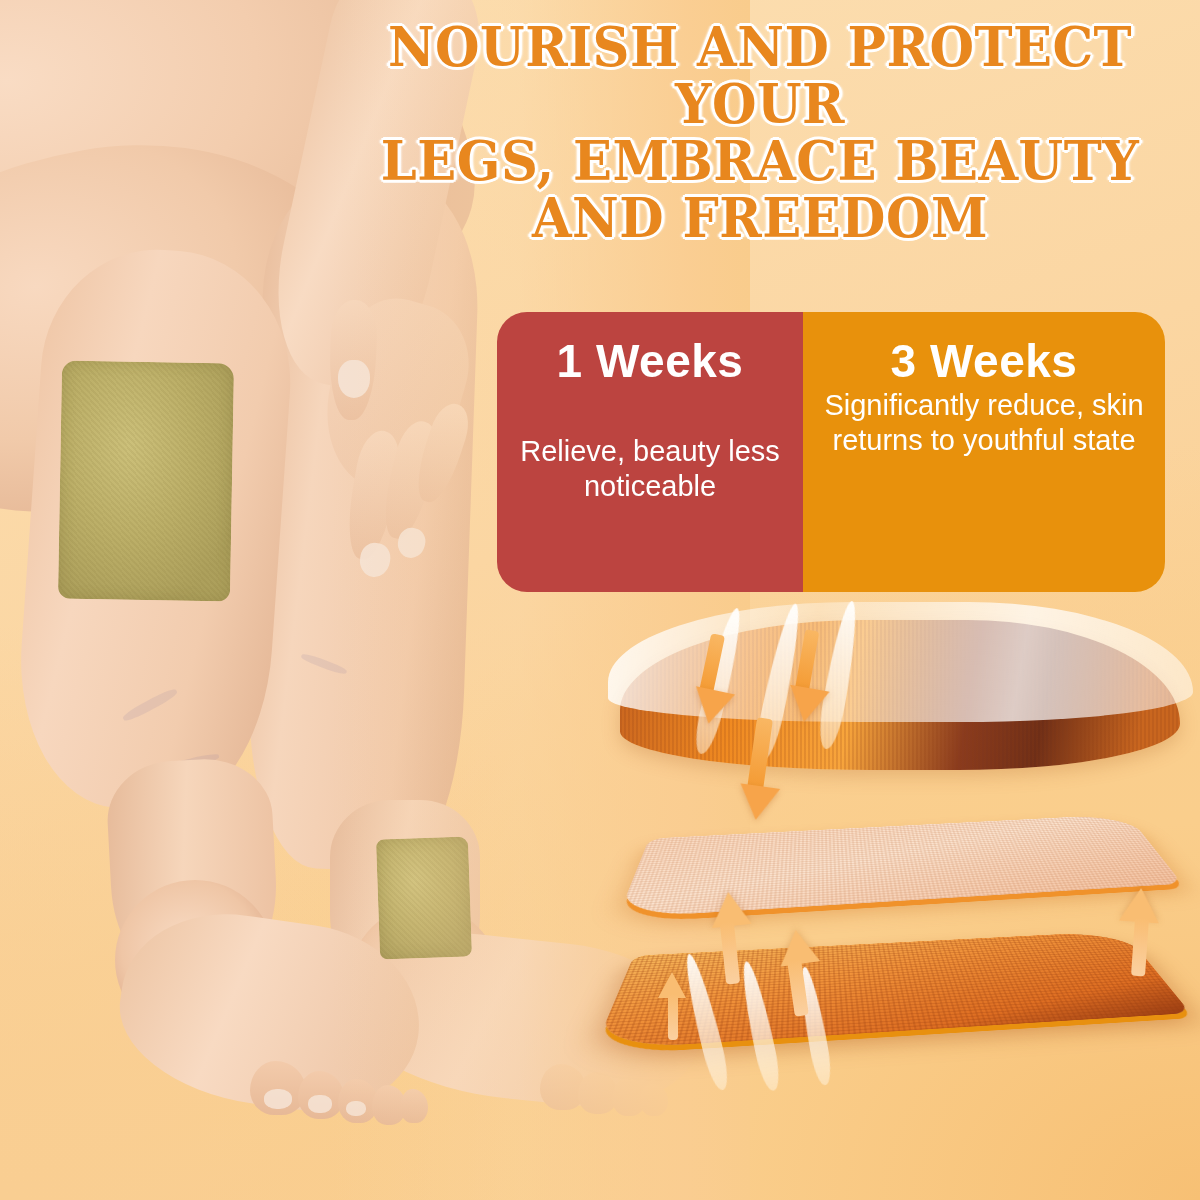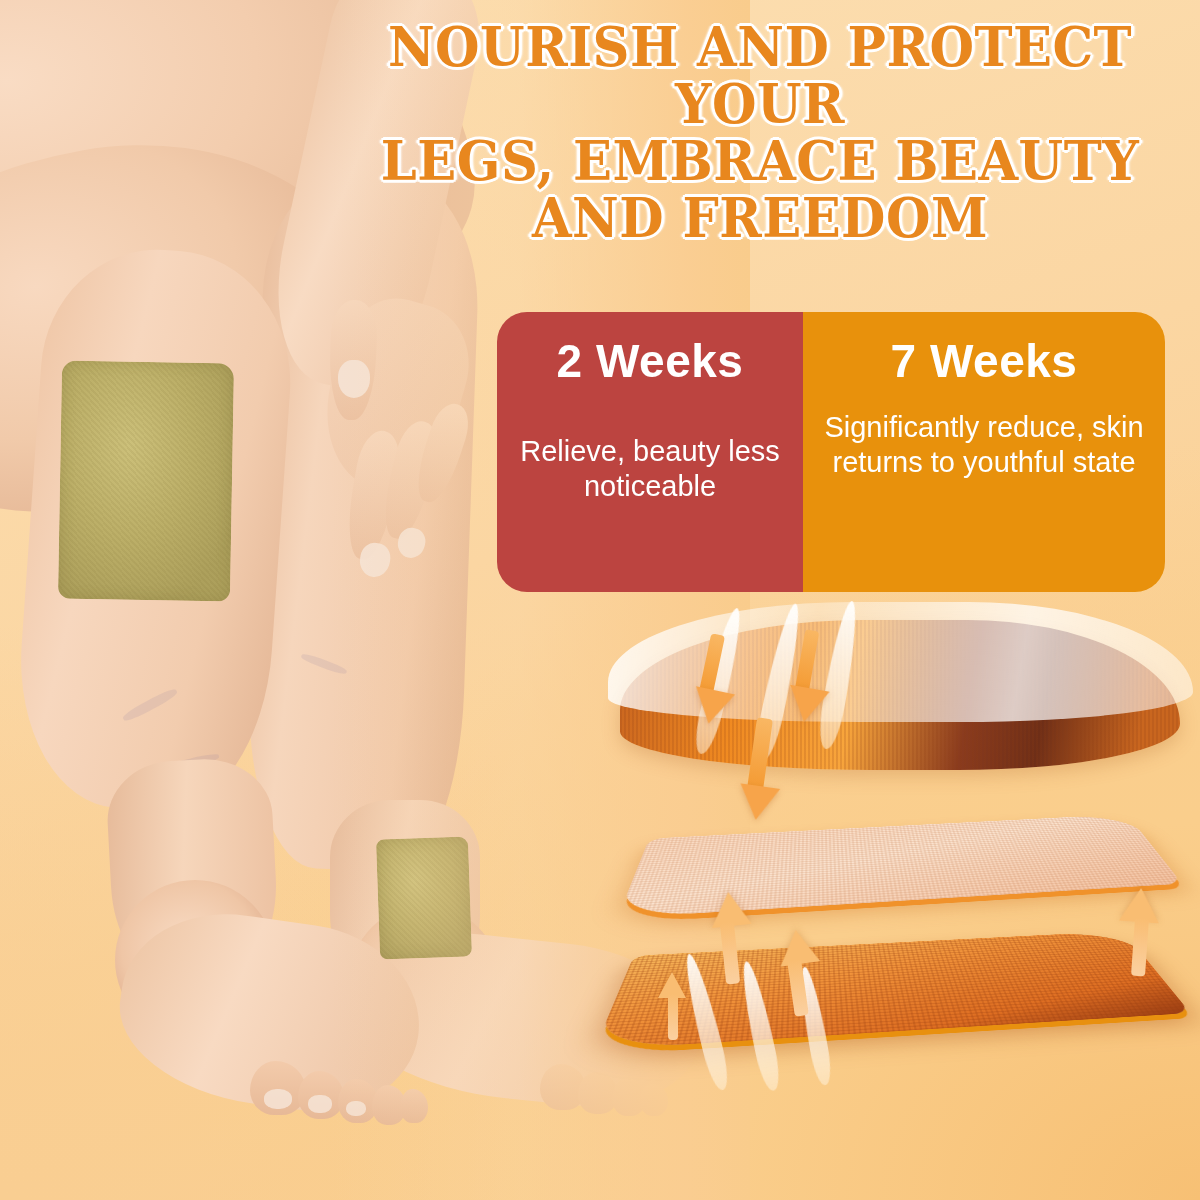--- a/index.html
+++ b/index.html
@@ -158,21 +158,21 @@
   #weeks-card{
     position:absolute;left:497px;top:312px;width:668px;height:280px;
     border-radius:30px;overflow:hidden;display:flex;
   }
   .wk-panel{display:flex;flex-direction:column;align-items:center;box-sizing:border-box;}
   #panel-2weeks{width:306px;background:#BC4440;padding:22px 10px 0;}
   #panel-4weeks{width:362px;background:#E8910C;padding:22px 12px 0;}
   .wk-title{color:#FFFFFF;font-size:46px;font-weight:700;line-height:54px;letter-spacing:.5px;}
   .wk-desc{color:#FFFFFF;font-size:29px;line-height:35px;text-align:center;}
   #panel-2weeks .wk-desc{margin-top:46px;}
-  #panel-4weeks .wk-desc{margin-top:22px;text-align:center;}
+  #panel-4weeks .wk-desc{text-align:center;}
 
   
   #diagram{position:absolute;left:600px;top:600px;width:600px;height:500px;}
   .layer{position:absolute;}
 
   .l-top{
     left:20px;top:20px;width:560px;height:150px;
     background:
       repeating-linear-gradient(90deg, rgba(140,60,20,.18) 0 2px, rgba(0,0,0,0) 2px 4px),
       linear-gradient(100deg,#C7631F 0%,#F08A21 22%,#F8A53C 42%,#8A3B1E 62%,#6E2E17 75%,#C9661F 92%);
@@ -287,25 +287,25 @@
 
   <div id="headline">
     <span class="hl">NOURISH AND PROTECT YOUR</span>
     <span class="hl">LEGS, EMBRACE BEAUTY</span>
     <span class="hl">AND FREEDOM</span>
   </div>
 
 
   <div id="weeks-card">
     <div class="wk-panel" id="panel-2weeks">
-      <div class="wk-title">2 Weeks</div>
+      <div class="wk-title">1 Weeks</div>
       <div class="wk-desc">Relieve, beauty less noticeable</div>
     </div>
     <div class="wk-panel" id="panel-4weeks">
-      <div class="wk-title">7 Weeks</div>
+      <div class="wk-title">3 Weeks</div>
       <div class="wk-desc">Significantly reduce, skin returns to youthful state</div>
     </div>
   </div>
 
   <div id="diagram">
 
     <div class="layer l-bot"></div>
 
     <div class="layer l-mid"></div>
 

